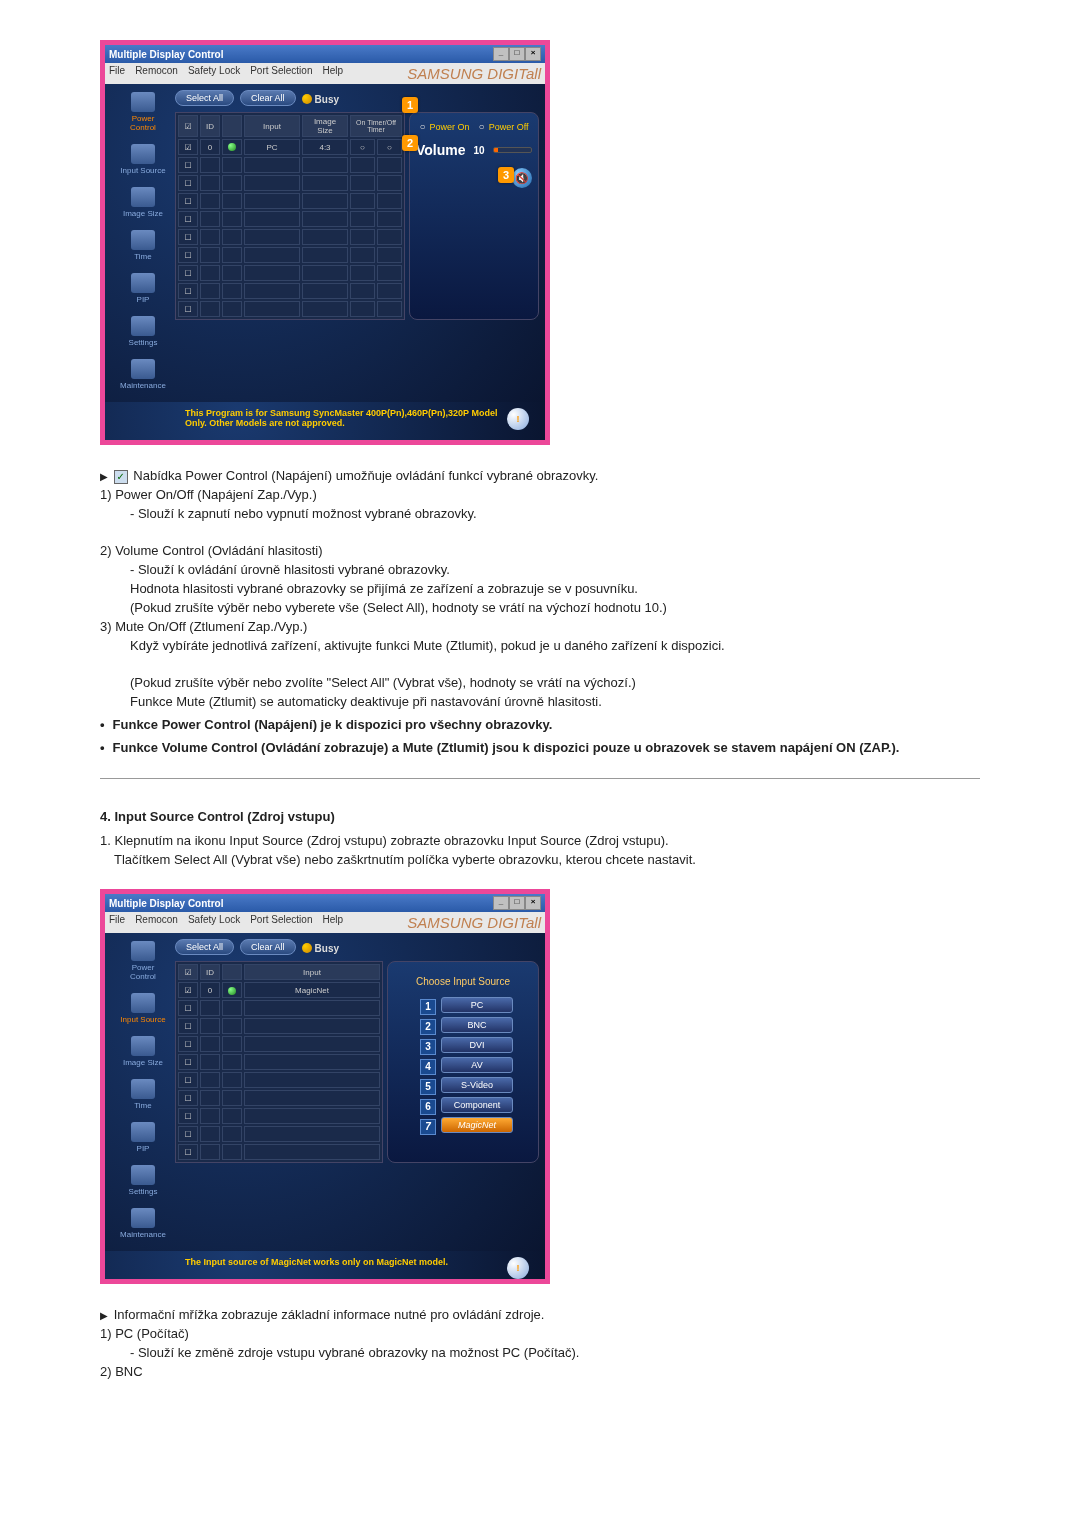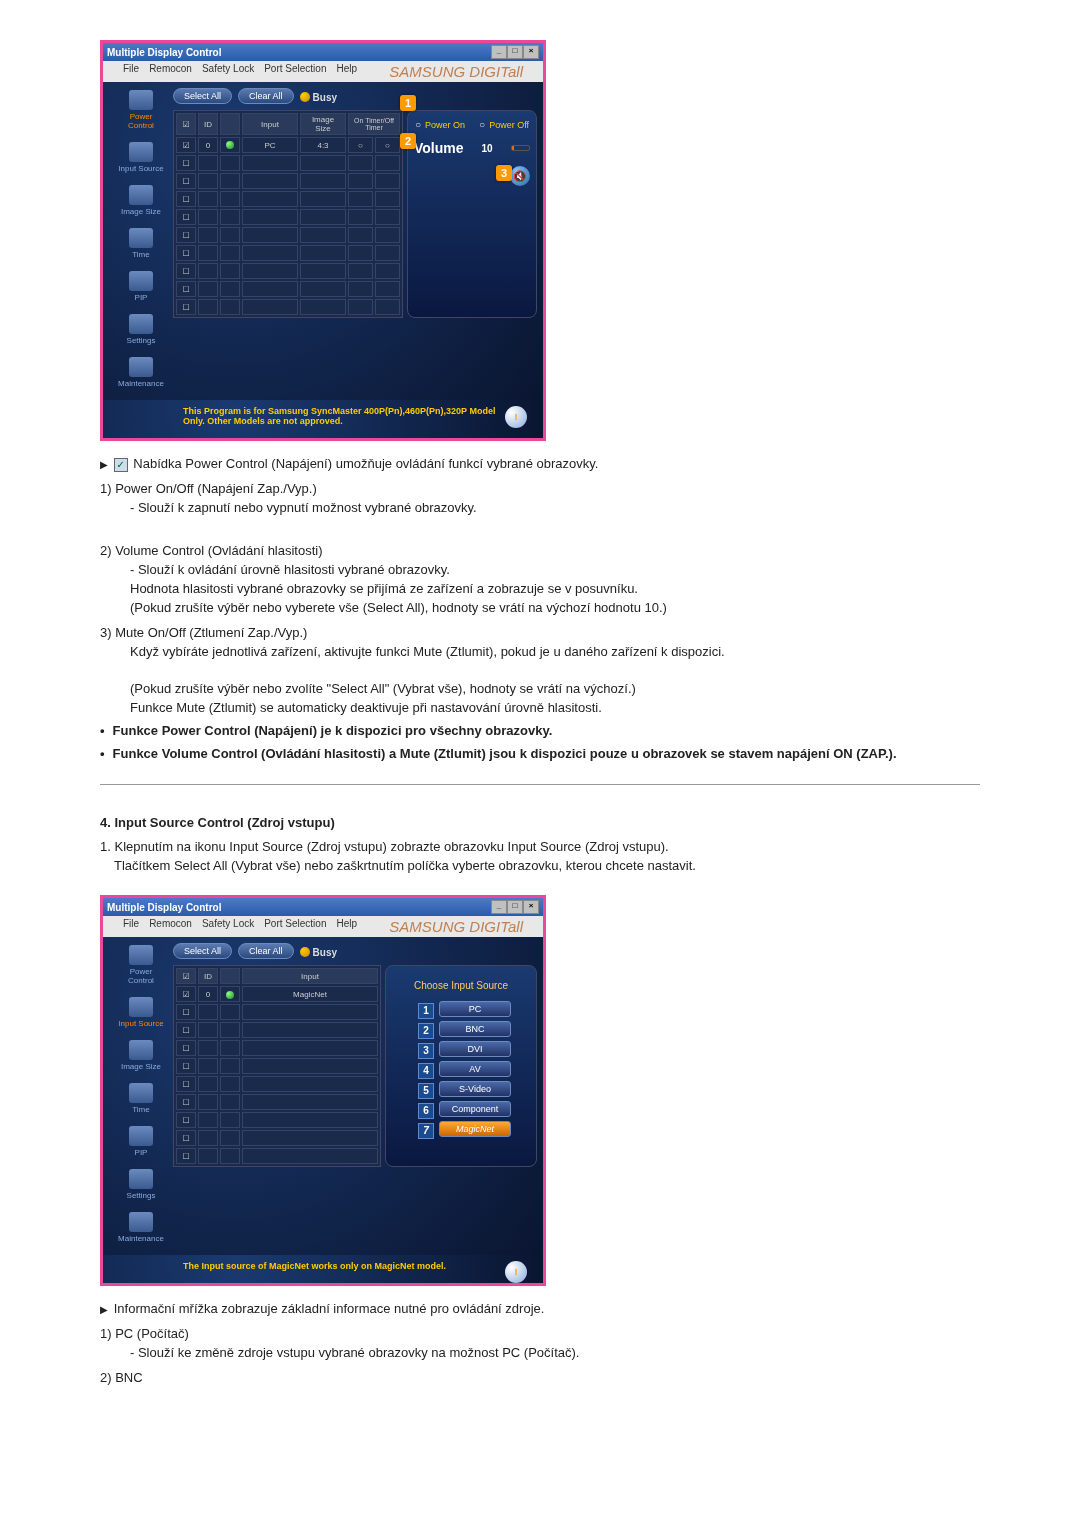--- a/index.html
+++ b/index.html
@@ -7,22 +7,22 @@
     padding: 40px 80px;
     font-family: Arial, sans-serif;
     font-size: 13px;
     color: #222;
     background: #fff;
     width: 920px;
   }
   .screenshot {
     width: 440px;
     background: #0a1530;
-    border: 3px solid #ec4899;
-    margin: 0 20px 14px 20px;
+    border: 5px solid #ec4899;
+    margin: 0 20px 22px 20px;
   }
   .titlebar {
     background: linear-gradient(#4a7ac8, #2a5aa8);
     color: #fff;
     font-size: 10px;
     font-weight: bold;
     padding: 2px 4px;
     display: flex;
     align-items: center;
   }
@@ -31,21 +31,21 @@
   .winbtn {
     width: 14px; height: 12px;
     background: #c0c0c0;
     border: 1px solid #888;
     font-size: 8px; line-height: 10px; text-align: center;
     color: #000;
   }
   .menubar {
     background: #e8e8e8;
     font-size: 10px;
-    padding: 2px 20px;
+    padding: 2px 4px;
     display: flex;
     gap: 10px;
     color: #333;
   }
   .menubar span.brand { margin-left: auto; color: #c08050; font-style: italic; font-size: 15px; }
   .app-body {
     display: flex;
     background: radial-gradient(circle at 30% 20%, #1a3a70, #0a1530);
     min-height: 280px;
   }
@@ -112,21 +112,21 @@
     flex: 1;
     border: 1px solid #446;
     border-radius: 8px;
     background: linear-gradient(#1a3a70, #0a1840);
     padding: 8px 6px;
     min-height: 140px;
   }
   .panel-row {
     display: flex;
     justify-content: space-around;
-    gap: 12px;
+    gap: 2px;
     margin-bottom: 10px;
     align-items: center;
   }
   .radio-btn {
     font-size: 9px;
     color: #ffcc00;
   }
   .radio-btn::before {
     content: "○";
     color: #ddd;
@@ -188,21 +188,21 @@
     width: 12px; height: 12px;
     border: 1px solid #666;
     background: #cde;
     color: #060;
     font-size: 10px;
     line-height: 12px;
     text-align: center;
     vertical-align: middle;
     margin-right: 2px;
   }
-  .item-num { display: block; margin-top: 6px; }
+  .item-num { display: block; }
   .sub { margin-left: 30px; display: block; }
   .sub::before { content: "- "; }
   .sub-plain { margin-left: 30px; display: block; }
   .bullet { margin: 4px 0; }
   .bullet::before { content: "•"; font-weight: bold; margin-right: 8px; }
   hr { margin: 14px 20px; border: none; border-top: 1px solid #999; }
   .section-title { font-weight: bold; margin: 30px 20px 8px 20px; }
   
   .choose-title { color: #ffcc66; font-size: 10px; text-align: center; margin: 6px 0 10px 0; }
   .src-btn {
@@ -422,21 +422,21 @@
   <span class="sub-plain">Hodnota hlasitosti vybrané obrazovky se přijímá ze zařízení a zobrazuje se v posuvníku.</span>
   <span class="sub-plain">(Pokud zrušíte výběr nebo vyberete vše (Select All), hodnoty se vrátí na výchozí hodnotu 10.)</span>
 
   <span class="item-num">3)  Mute On/Off (Ztlumení Zap./Vyp.)</span>
   <span class="sub-plain">Když vybíráte jednotlivá zařízení, aktivujte funkci Mute (Ztlumit), pokud je u daného zařízení k dispozici.</span>
   <br>
   <span class="sub-plain">(Pokud zrušíte výběr nebo zvolíte "Select All" (Vybrat vše), hodnoty se vrátí na výchozí.)</span>
   <span class="sub-plain">Funkce Mute (Ztlumit) se automaticky deaktivuje při nastavování úrovně hlasitosti.</span>
 
   <div class="bullet"><b>Funkce Power Control (Napájení) je k dispozici pro všechny obrazovky.</b></div>
-  <div class="bullet"><b>Funkce Volume Control (Ovládání hlasitosti) a Mute (Ztlumit) jsou k dispozici pouze u obrazovek se stavem napájení ON (ZAP.).</b></div>
+  <div class="bullet"><b>Funkce Volume Control (Ovládání zobrazuje) a Mute (Ztlumit) jsou k dispozici pouze u obrazovek se stavem napájení ON (ZAP.).</b></div>
 </div>
 
 <hr>
 
 <div class="section-title">4. Input Source Control (Zdroj vstupu)</div>
 <div class="text-block">
   <div style="margin-left:0">1. <span>Klepnutím na ikonu Input Source (Zdroj vstupu) zobrazte obrazovku Input Source (Zdroj vstupu).</span></div>
   <div style="margin-left:14px"><span>Tlačítkem Select All (Vybrat vše) nebo zaškrtnutím políčka vyberte obrazovku, kterou chcete nastavit.</span></div>
 </div>
 

